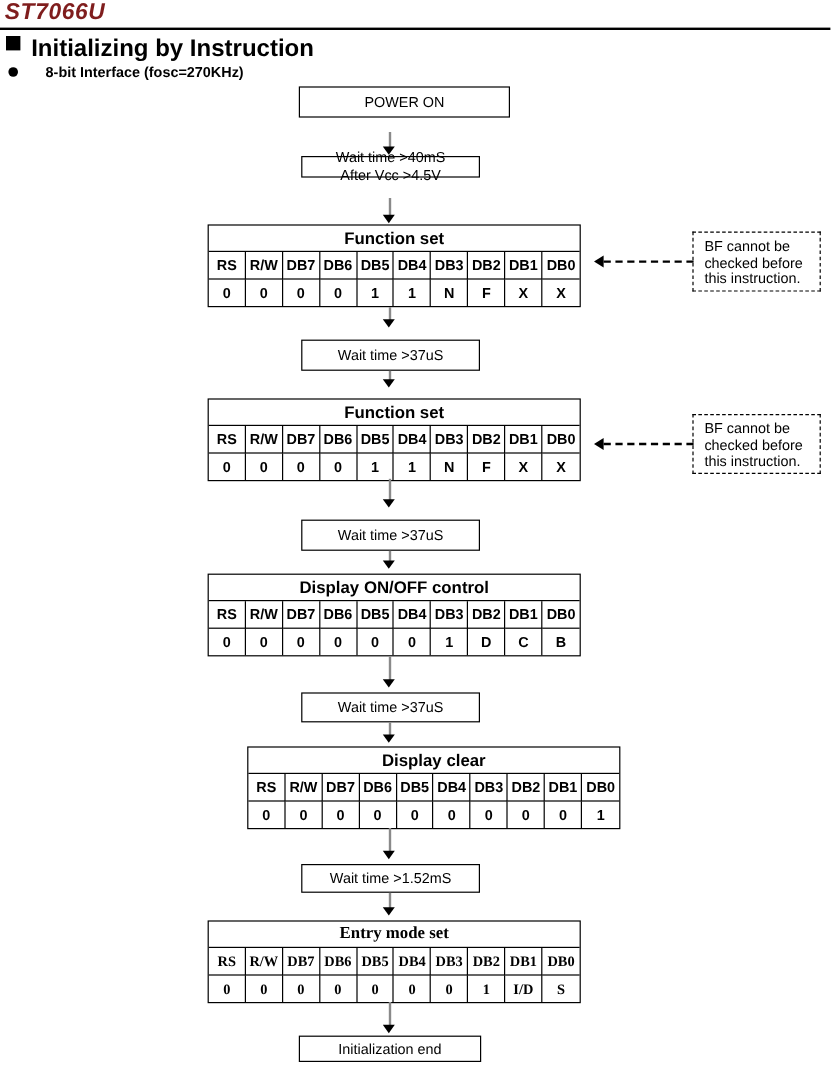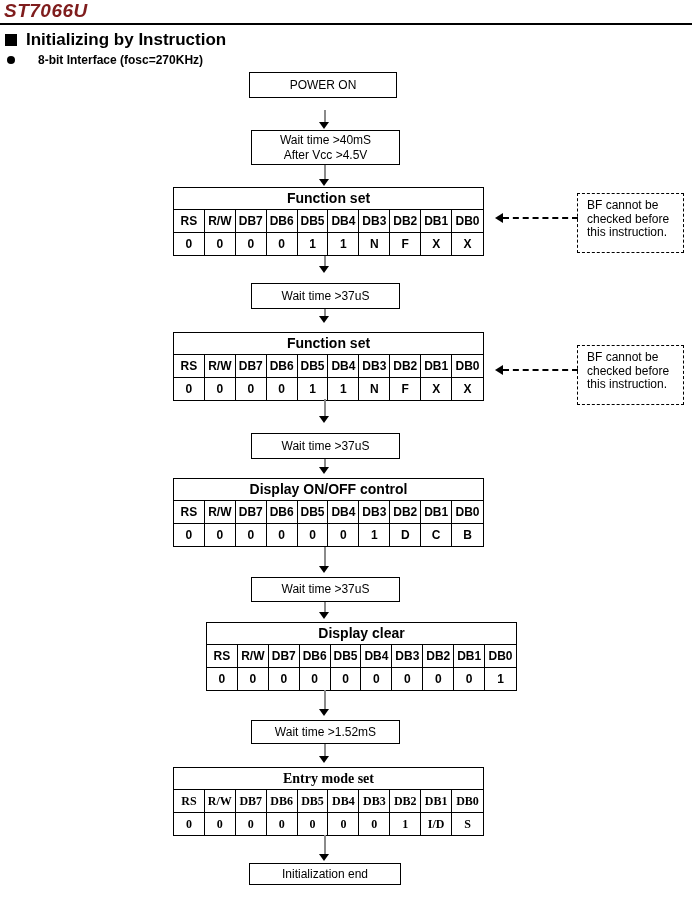--- a/index.html
+++ b/index.html
@@ -7,22 +7,22 @@
     position:relative; width:698px; height:897px; background:#ffffff;
     font-family:"Liberation Sans", sans-serif; color:#000; overflow:hidden;
   }
   
   .doc-title {
     position:absolute; left:4px; top:0px; font-size:19px; font-weight:bold;
     font-style:italic; color:#7f1d1d; letter-spacing:0.5px;
   }
   .head-rule { position:absolute; left:0; top:23px; width:692px; border-top:2px solid #000; }
   .section-heading {
-    position:absolute; left:5px; top:30px; display:flex; align-items:center;
-    font-size:17px; font-weight:bold;
+    position:absolute; left:5px; top:30px; display:flex; 
+    font-size:20px; font-weight:bold;
   }
   .sq-icon { width:12px; height:12px; background:#000; display:inline-block; margin-right:9px; }
   .sub-heading {
     position:absolute; left:7px; top:53px; display:flex; align-items:center;
     font-size:12px; font-weight:bold;
   }
   .dot-icon { width:8px; height:8px; background:#000; border-radius:50%; display:inline-block; margin-right:23px; }
   
   .fbox {
     position:absolute; border:1.5px solid #000; box-sizing:border-box; background:#fff;
@@ -51,21 +51,21 @@
   .arr::before {
     content:""; position:absolute; left:5px; top:0; bottom:6px; width:1.5px; background:#8a8a8a;
   }
   .arr::after {
     content:""; position:absolute; left:0; bottom:0; width:0; height:0;
     border-left:5.5px solid transparent; border-right:5.5px solid transparent;
     border-top:7px solid #000;
   }
   
   .note {
-    position:absolute; left:577px; width:107px; height:60px;
+    position:absolute; left:577px; width:107px; height:50px;
     border:1.5px dashed #000; box-sizing:border-box;
     padding:5px 0 0 9px; font-size:12px; line-height:13.5px;
   }
   .darrow { position:absolute; width:83px; height:10px; }
   .darrow::before { content:""; position:absolute; left:8px; right:0; top:4px; border-top:2px dashed #000; }
   .darrow::after {
     content:""; position:absolute; left:0; top:0; width:0; height:0;
     border-top:5px solid transparent; border-bottom:5px solid transparent;
     border-right:8px solid #000;
   }
@@ -79,27 +79,27 @@
   <div class="head-rule"></div>
   <div class="section-heading">
     <span class="sq-icon"></span>
     <span>Initializing by Instruction</span>
   </div>
   <div class="sub-heading">
     <span class="dot-icon"></span>
     <span>8-bit Interface (fosc=270KHz)</span>
   </div>
 
-  <div class="fbox" style="left:249px; top:72px; width:148px; height:26px;">
+  <div class="fbox" style="left:249px; top:72px; width:176px; height:26px;">
     <span>POWER ON</span>
   </div>
 
   <div class="arr" style="top:110px; height:19px;"></div>
 
-  <div class="fbox" style="left:251px; top:130px; width:149px; height:35px;">
+  <div class="fbox" style="left:251px; top:130px; width:149px; height:18px;">
     <span>Wait time &gt;40mS</span>
     <span>After Vcc &gt;4.5V</span>
   </div>
 
   <div class="arr" style="top:165px; height:21px;"></div>
 
   <div class="ftable" style="top:187px;">
     <div class="tt">Function set</div>
     <div class="tg">
       <b>RS</b>

